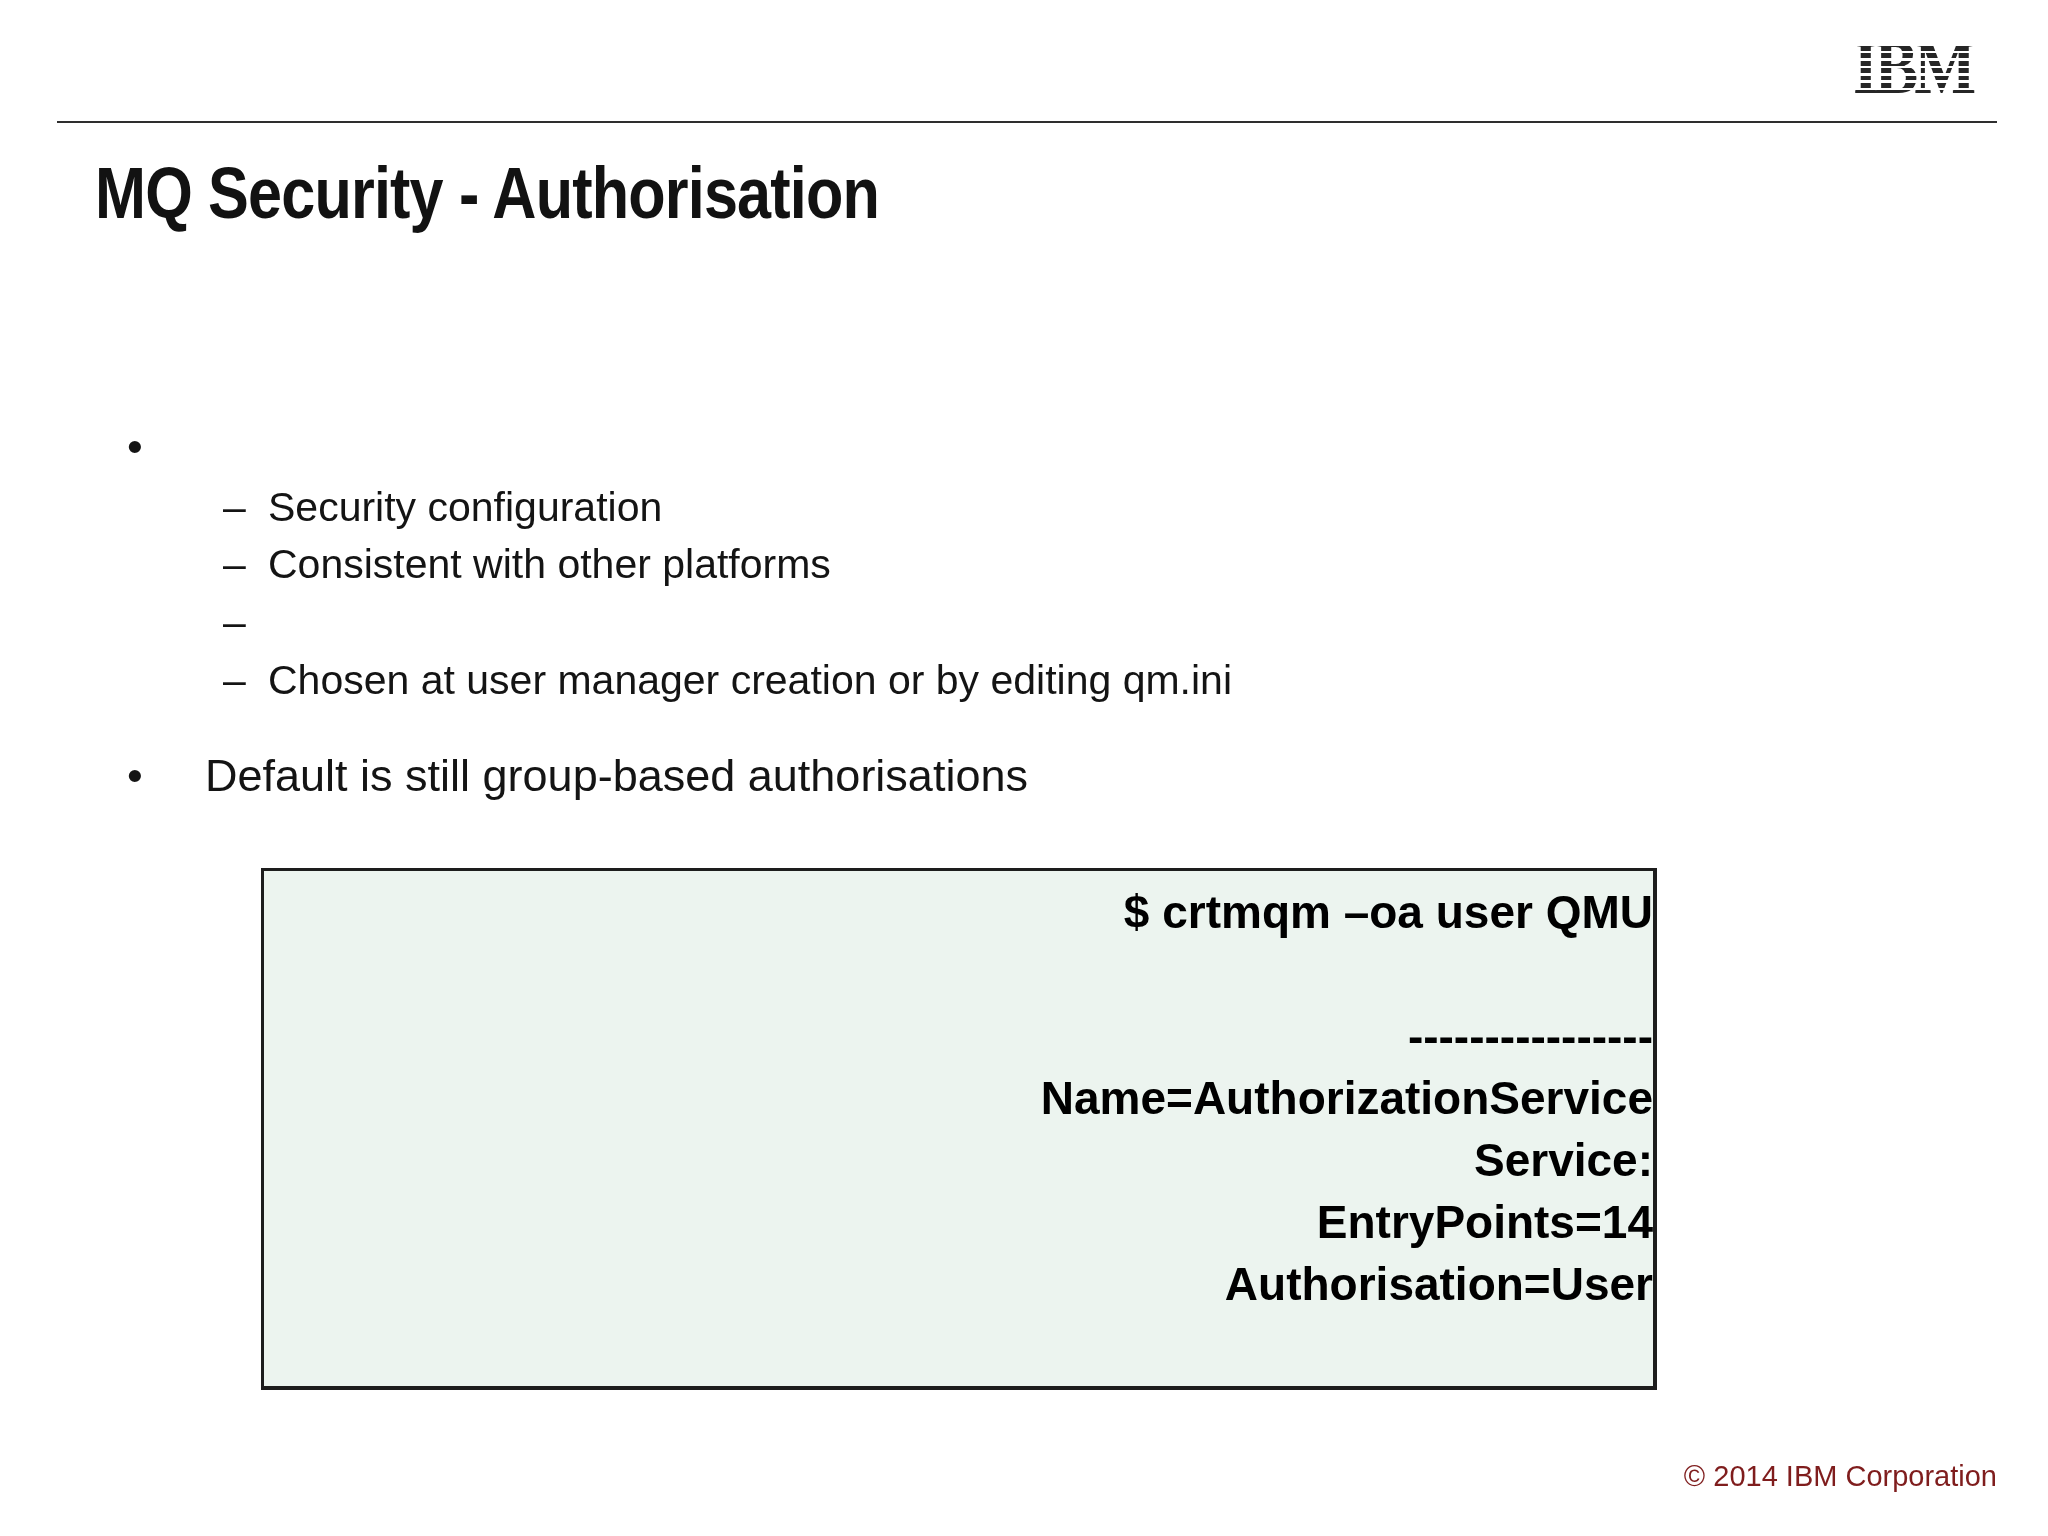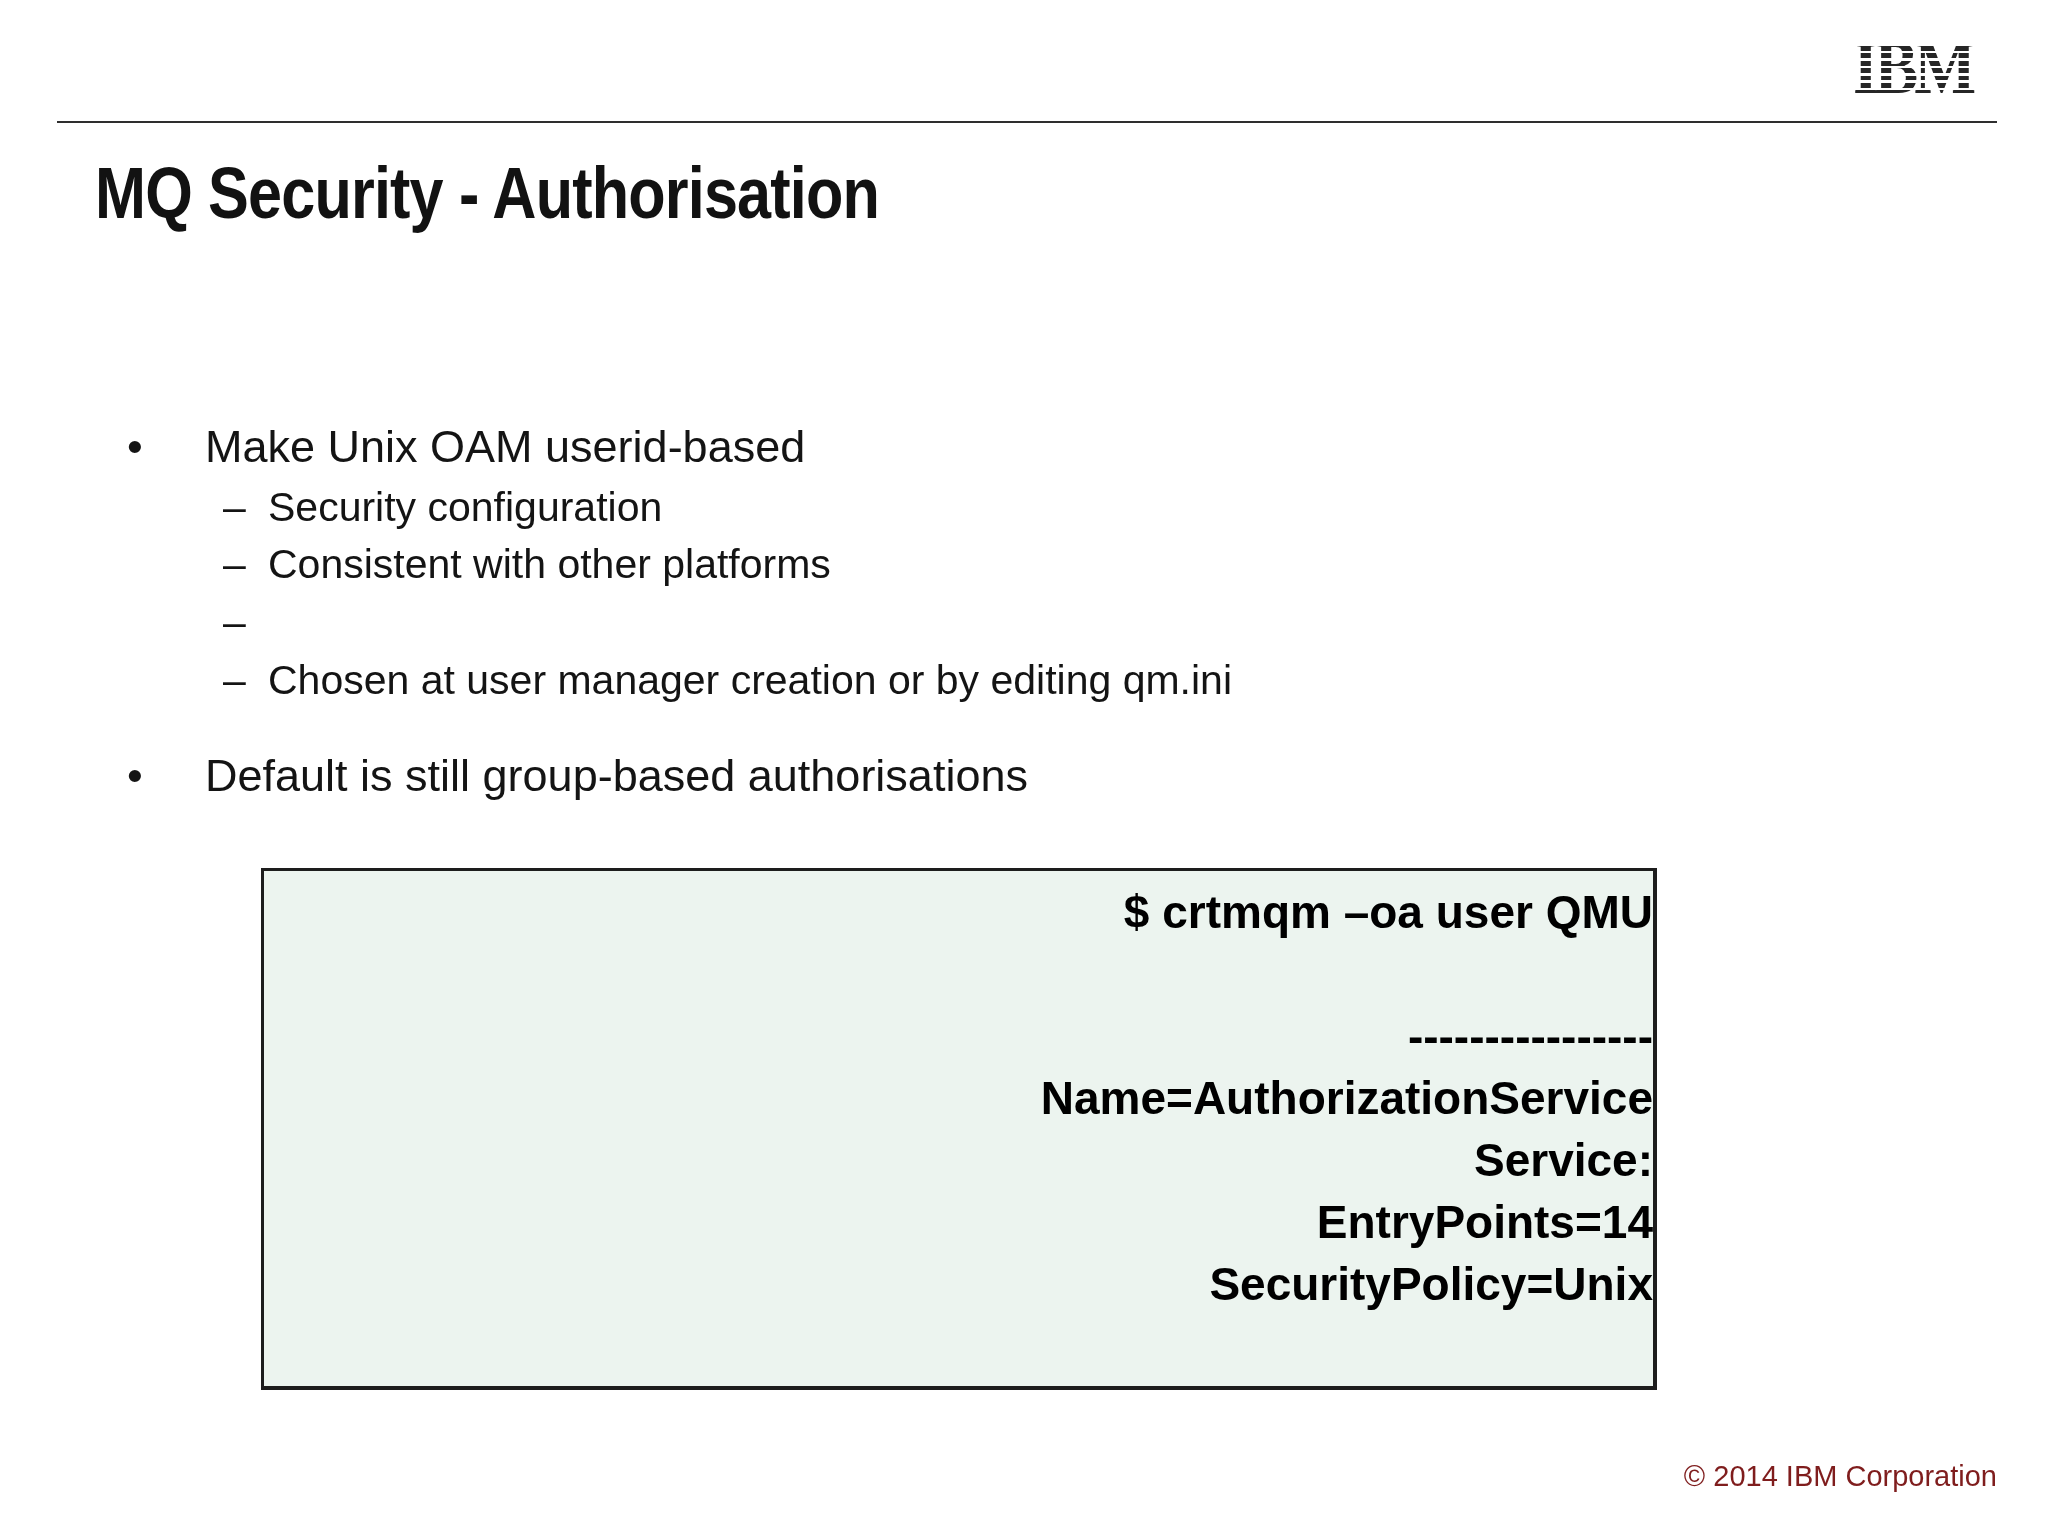--- a/index.html
+++ b/index.html
@@ -102,21 +102,20 @@
     <span class="ibm-text">IBM</span>
     <span class="ibm-stripes"></span>
   </div>
 
   <div class="top-rule"></div>
 
   <h1 class="page-title" style="margin:0;">MQ Security - Authorisation</h1>
 
   <div class="bullet l1" style="top:419px">
     <span class="marker">•</span>
-    <span class="btext">Make Unix OAM userid-based</span>
   </div>
   <div class="bullet l2" style="top:482px">
     <span class="marker">–</span>
     <span class="btext">Security configuration</span>
   </div>
   <div class="bullet l2" style="top:539px">
     <span class="marker">–</span>
     <span class="btext">Consistent with other platforms</span>
   </div>
   <div class="bullet l2" style="top:597px">
@@ -131,18 +130,18 @@
     <span class="btext">Default is still group-based authorisations</span>
   </div>
 
   <div class="codebox">
     <div class="code-line">$ crtmqm –oa user QMU</div>
     <div class="code-line"></div>
     <div class="code-line">----------------</div>
     <div class="code-line indent">Name=AuthorizationService</div>
     <div class="code-line">Service:</div>
     <div class="code-line indent">EntryPoints=14</div>
-    <div class="code-line indent">SecurityPolicy=Unix</div>
+    <div class="code-line indent">Authorisation=User</div>
   </div>
 
   <div class="footer">© 2014 IBM Corporation</div>
 
 </div>
 
 </body></html>

